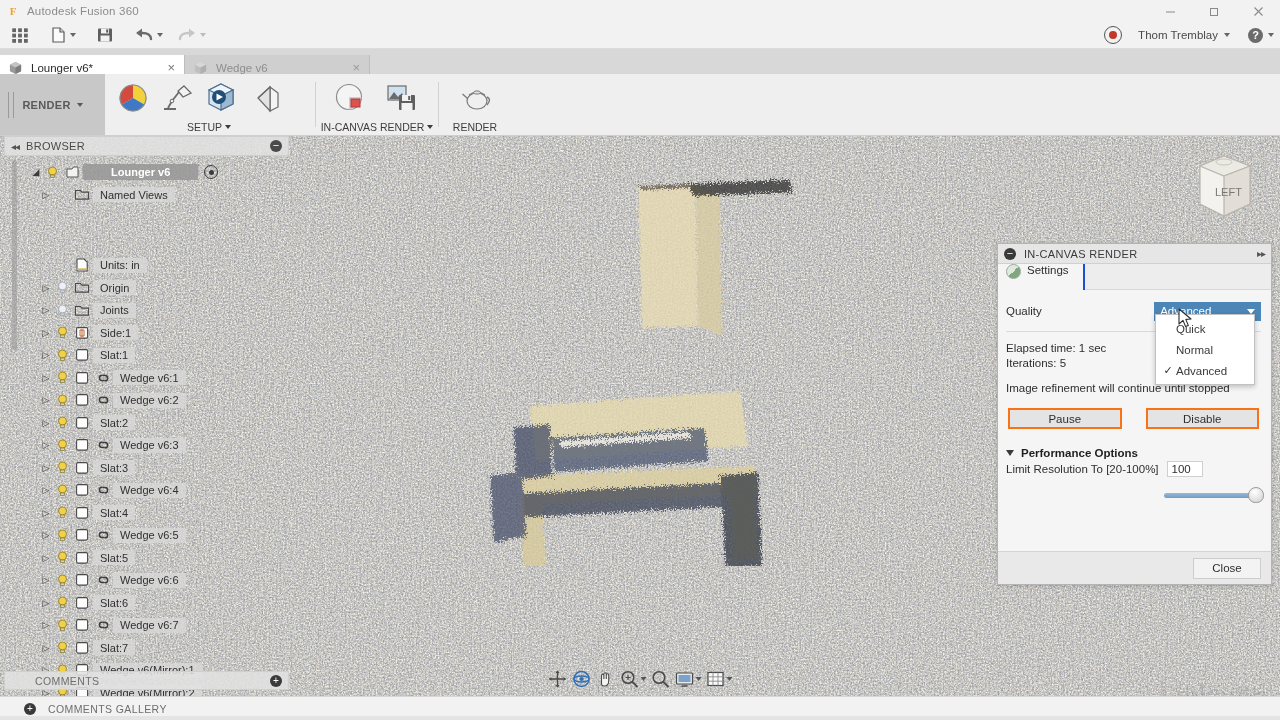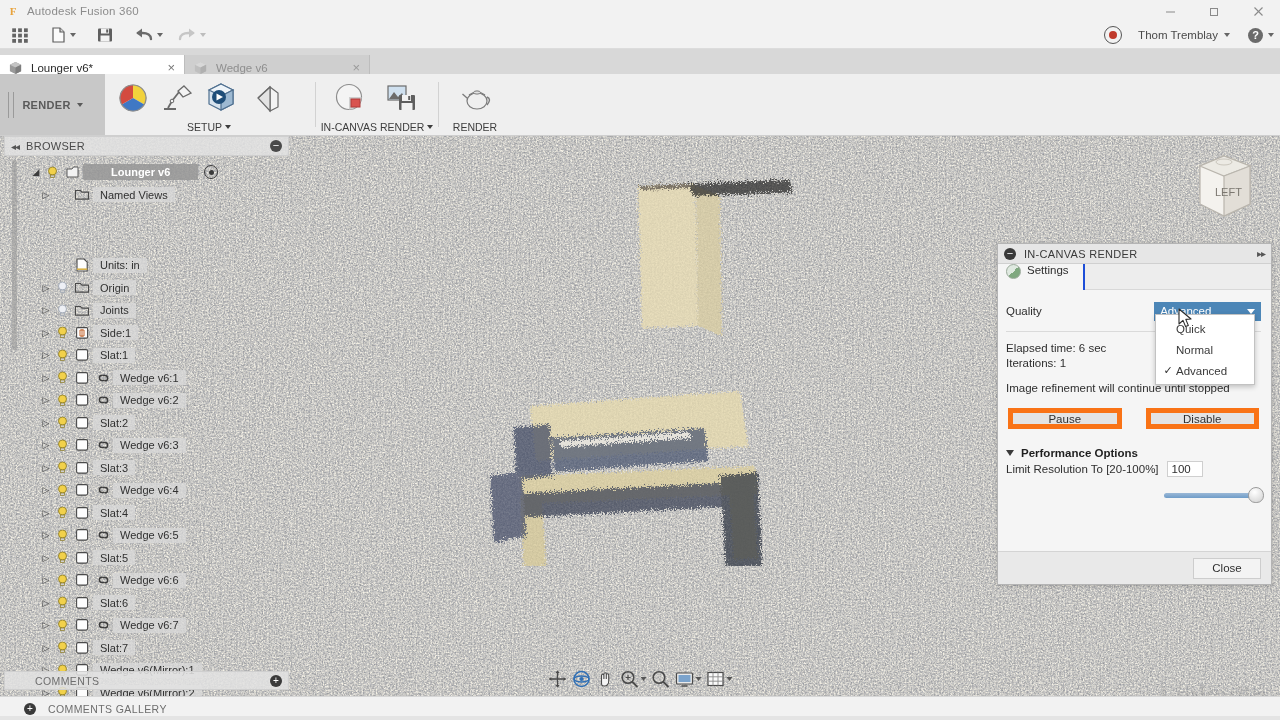--- a/index.html
+++ b/index.html
@@ -229,21 +229,21 @@
   }
   .combo-caret {
     margin-left: auto; width: 0; height: 0; border-left: 4px solid transparent;
     border-right: 4px solid transparent; border-top: 5px solid #fff;
   }
   .hr { height: 1px; background: #dadada; margin: 9px 0 9px 0; }
   .info-line { font-size: 11.5px; line-height: 15px; color: #2e2e2e; }
   .note { font-size: 11.5px; margin-top: 11px; color: #2e2e2e; }
   .btn-row { display: flex; gap: 24px; margin-top: 14px; padding: 0 2px; }
   .dlg-btn {
-    flex: 1; height: 21px; background: #e4e4e4; border: 5px solid #f97316;
+    flex: 1; height: 21px; background: #e4e4e4; border: 2px solid #f97316;
     display: flex; align-items: center; justify-content: center; font-size: 11.5px;
     color: #2e2e2e;
   }
   .perf-head { display: flex; align-items: center; margin-top: 18px; }
   .tri-down {
     width: 0; height: 0; border-left: 4.5px solid transparent;
     border-right: 4.5px solid transparent; border-top: 6px solid #3a3a3a; margin-right: 7px;
   }
   .perf-title { font-size: 11.5px; font-weight: bold; color: #1f1f1f; }
   .row-res { display: flex; align-items: center; margin-top: 2px; }
@@ -1022,22 +1022,22 @@
       <div class="row-quality">
         <span class="q-label">Quality</span>
         <div class="combo">
           <span>Advanced</span>
           <span class="combo-caret"></span>
         </div>
       </div>
 
       <div class="hr"></div>
 
-      <div class="info-line">Elapsed time: 6 sec</div>
-      <div class="info-line">Iterations: 1</div>
+      <div class="info-line">Elapsed time: 1 sec</div>
+      <div class="info-line">Iterations: 5</div>
       <div class="note">Image refinement will continue until stopped</div>
 
       <div class="btn-row">
         <div class="dlg-btn">Pause</div>
         <div class="dlg-btn">Disable</div>
       </div>
 
       <div class="perf-head">
         <span class="tri-down"></span>
         <span class="perf-title">Performance Options</span>

